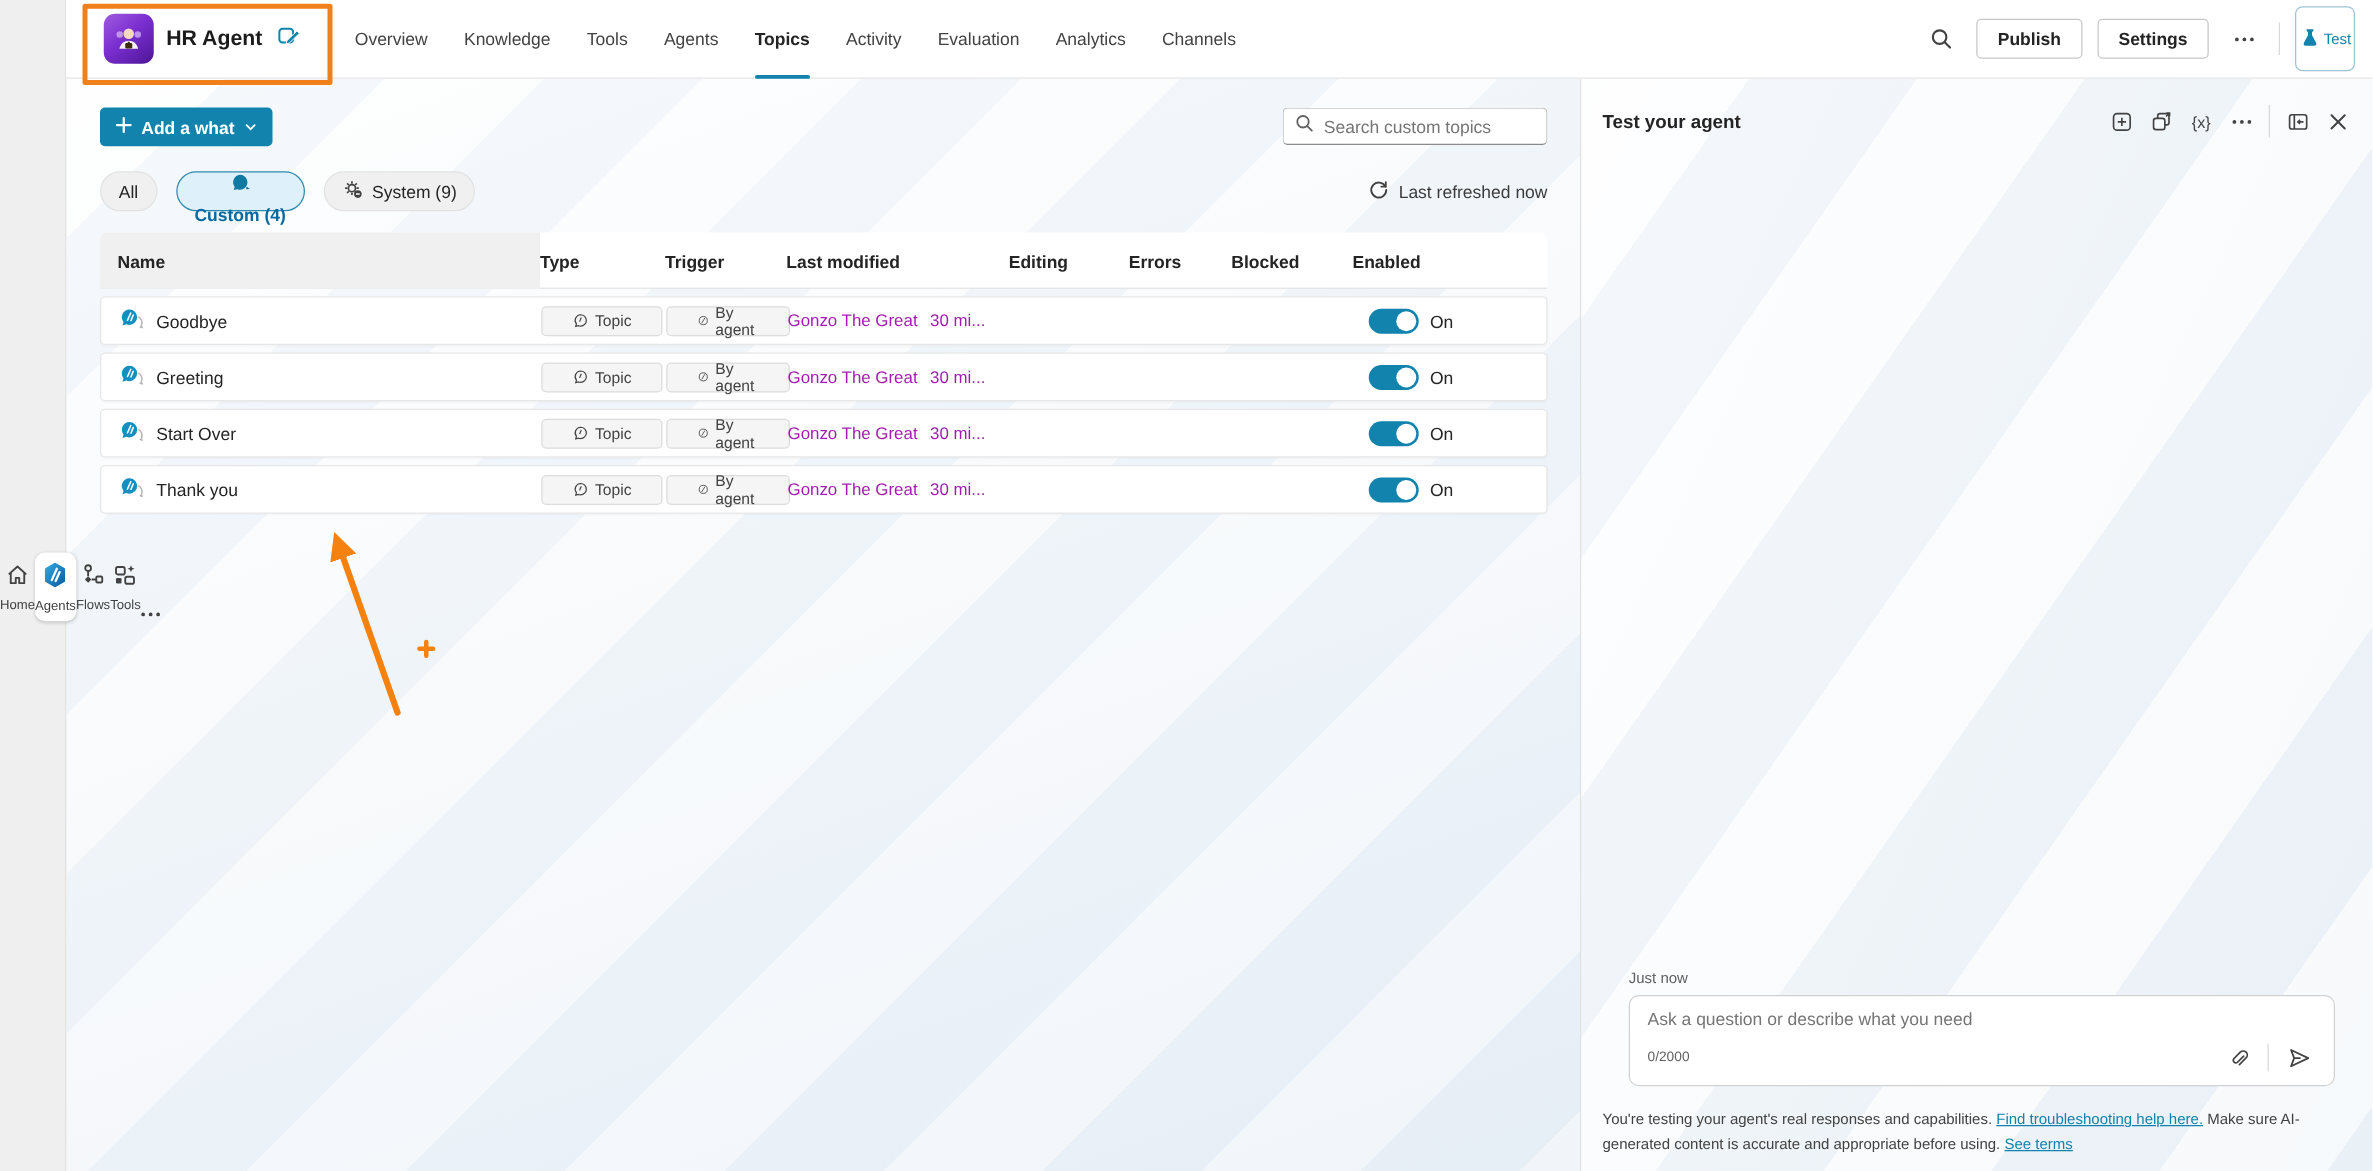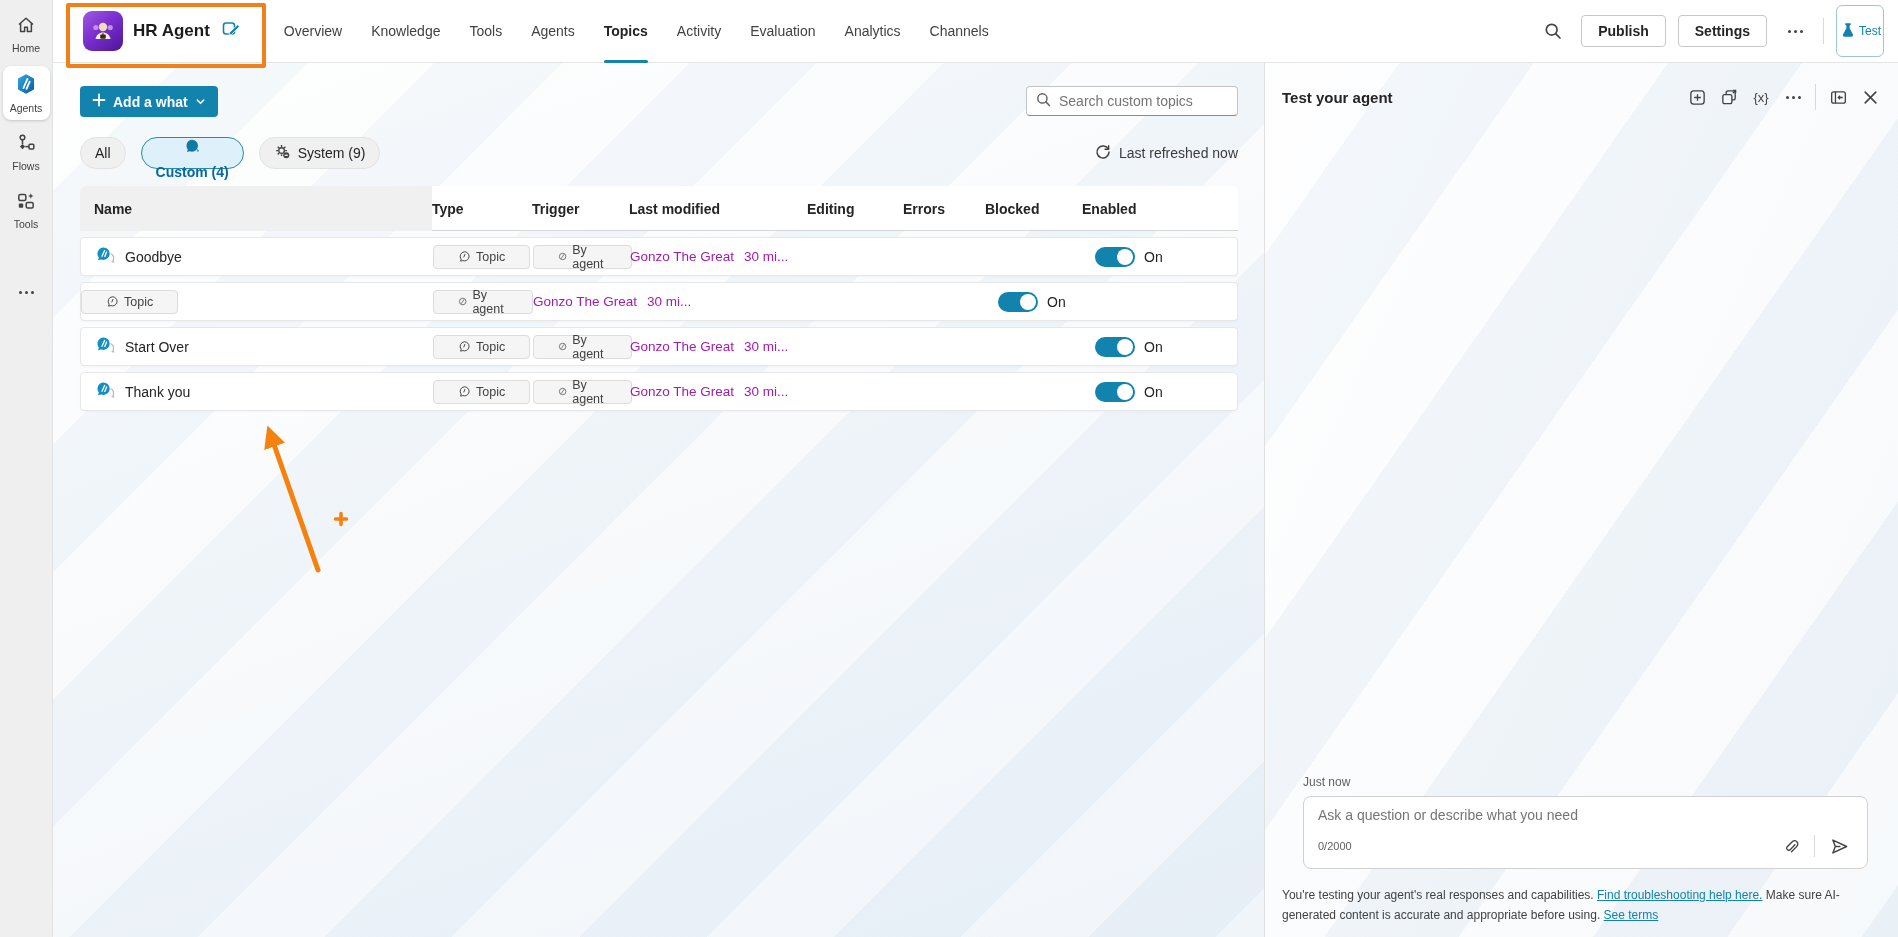--- a/index.html
+++ b/index.html
@@ -1,21 +1,21 @@
 <!DOCTYPE html>
 <html><head>
 <meta charset="utf-8">
 <style>
   * { box-sizing: border-box; margin: 0; padding: 0; }
   html,body { width:1898px; height:937px; }
   body { font-family:"Liberation Sans", sans-serif; color:#242424; background:#fff; overflow:hidden; }
   .app { position:relative; width:1898px; height:937px; overflow:hidden; }
 
   
-  .rail { position:absolute; left:0; top:0; width:53px; height:937px; background:#efefef; border-right:1px solid #e2e2e2; display:flex; flex-direction:column; align-items:center; padding-top:8px; z-index:10; }
+  .rail { position:absolute; left:0; top:0; width:53px; height:937px; background:#efefef; border-right:1px solid #e2e2e2; display:flex; flex-direction:row; align-items:center; padding-top:8px; z-index:10; }
   .rail-item { width:47px; border-radius:8px; display:flex; flex-direction:column; align-items:center; gap:3px; padding:7px 0 6px; margin-bottom:6px; cursor:pointer; }
   .rail-item .lbl { font-size:10.5px; color:#424242; }
   .rail-item.selected { background:#fff; box-shadow:0 1px 3px rgba(0,0,0,.18); }
   .rail-more { margin-top:42px; }
   .dots { display:flex; gap:3px; }
   .dots i { width:3px; height:3px; border-radius:50%; background:#424242; display:block; }
 
   
   .topbar { position:absolute; left:53px; top:0; right:0; height:63px; background:#fff; border-bottom:1px solid #e5e5e5; display:flex; align-items:center; z-index:20; }
   .agent-id { display:flex; align-items:center; gap:10px; margin-left:30px; }
@@ -325,20 +325,29 @@
             <div></div>
           <div class="cell-on">
               <span class="toggle">
                 <span class="knob"></span>
               </span>
               <span>On</span>
             </div>
         </div>
 
         <div class="t-grid t-row">
+          <div class="cell-name">
+            <span><svg width="20" height="20" viewBox="0 0 20 20">
+                  <path d="M15.5 8.5a5 5 0 0 1 2.6 6.8L18.6 17l-2-.5" fill="none" stroke="#b5b5b5" stroke-width="1.2"></path>
+                  <path d="M8.5 2.5a6.2 6.2 0 0 1 6.2 6.2 6.2 6.2 0 0 1-6.2 6.2c-.9 0-1.7-.17-2.5-.5L3 15.3l.8-2.8a6.2 6.2 0 0 1 4.7-10z" fill="#1390bf"></path>
+                  <path d="M9.6 5.4 L7 11.2" stroke="#fff" stroke-width="1.3" stroke-linecap="round"></path>
+                  <path d="M11.6 7 L9.8 11.4" stroke="#fff" stroke-width="1.3" stroke-linecap="round"></path>
+                </svg></span>
+            <span>Greeting</span>
+          </div>
           <div><span class="badge">
                 <svg width="13" height="13" viewBox="0 0 16 16" fill="none" stroke="#424242" stroke-width="1.2">
                   <path d="M8 2.2a5.6 5.6 0 0 1 5.6 5.6 5.6 5.6 0 0 1-5.6 5.6c-.75 0-1.5-.14-2.1-.4L3.2 13.7l.7-2.4A5.6 5.6 0 0 1 8 2.2z"></path>
                   <path d="M8.6 5 L7 9"></path>
                 </svg>
                 <span>Topic</span>
               </span></div>
           <div><span class="badge">
                 <svg width="13" height="13" viewBox="0 0 16 16" fill="none" stroke="#424242" stroke-width="1.2">
                   <circle cx="8" cy="8" r="5.6"></circle>

